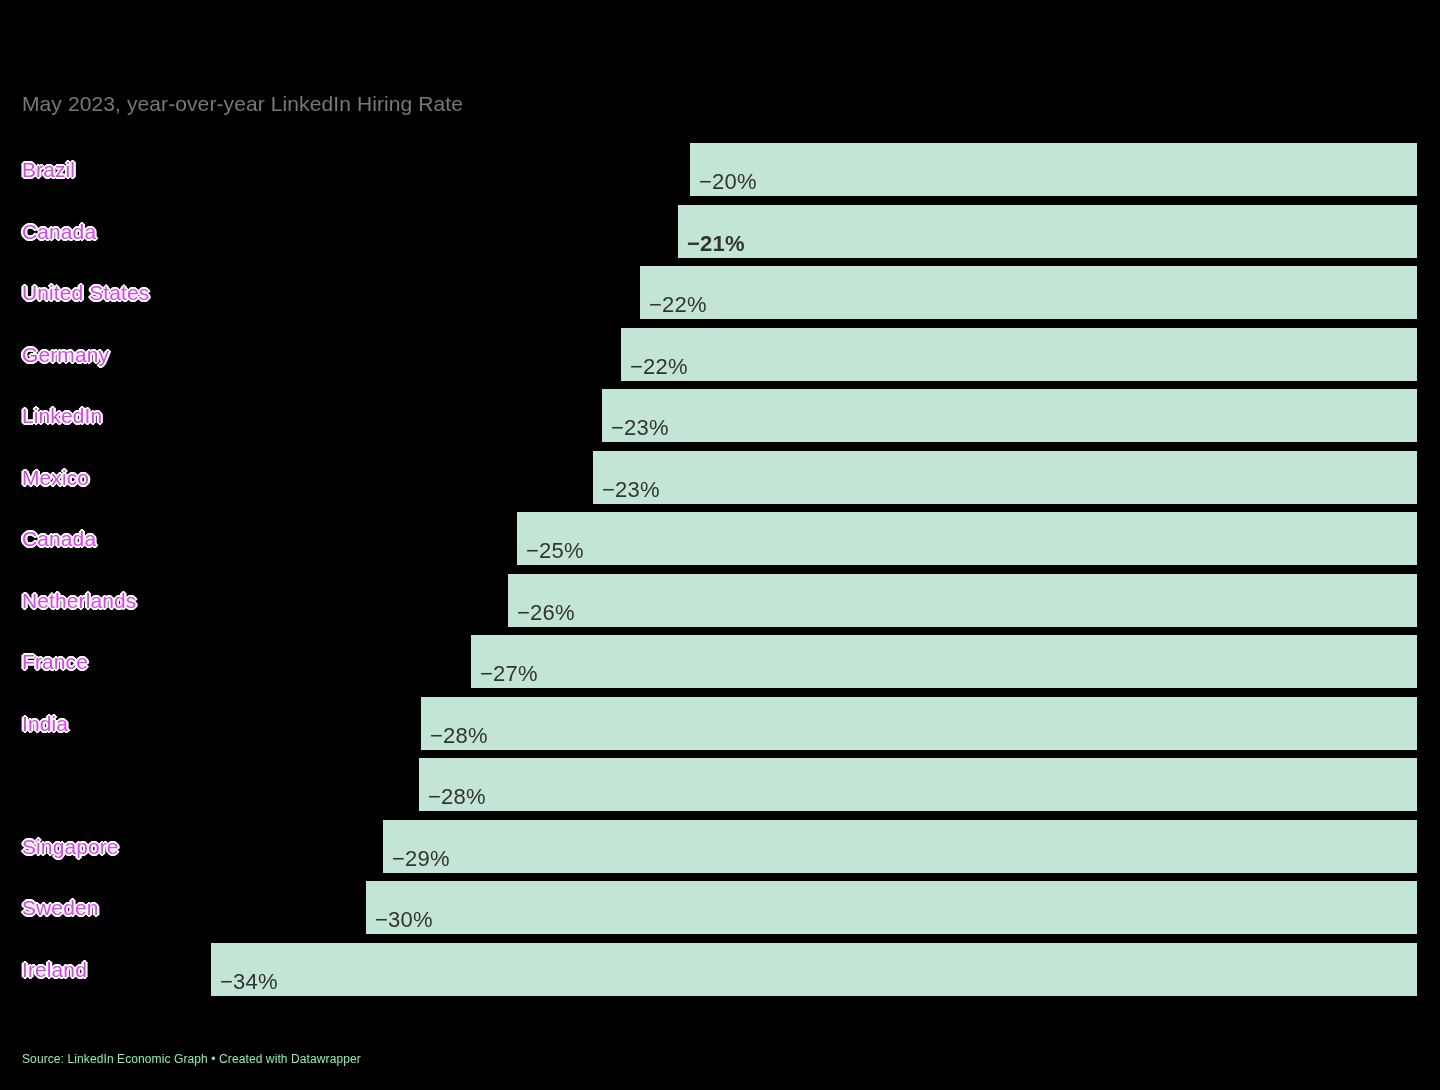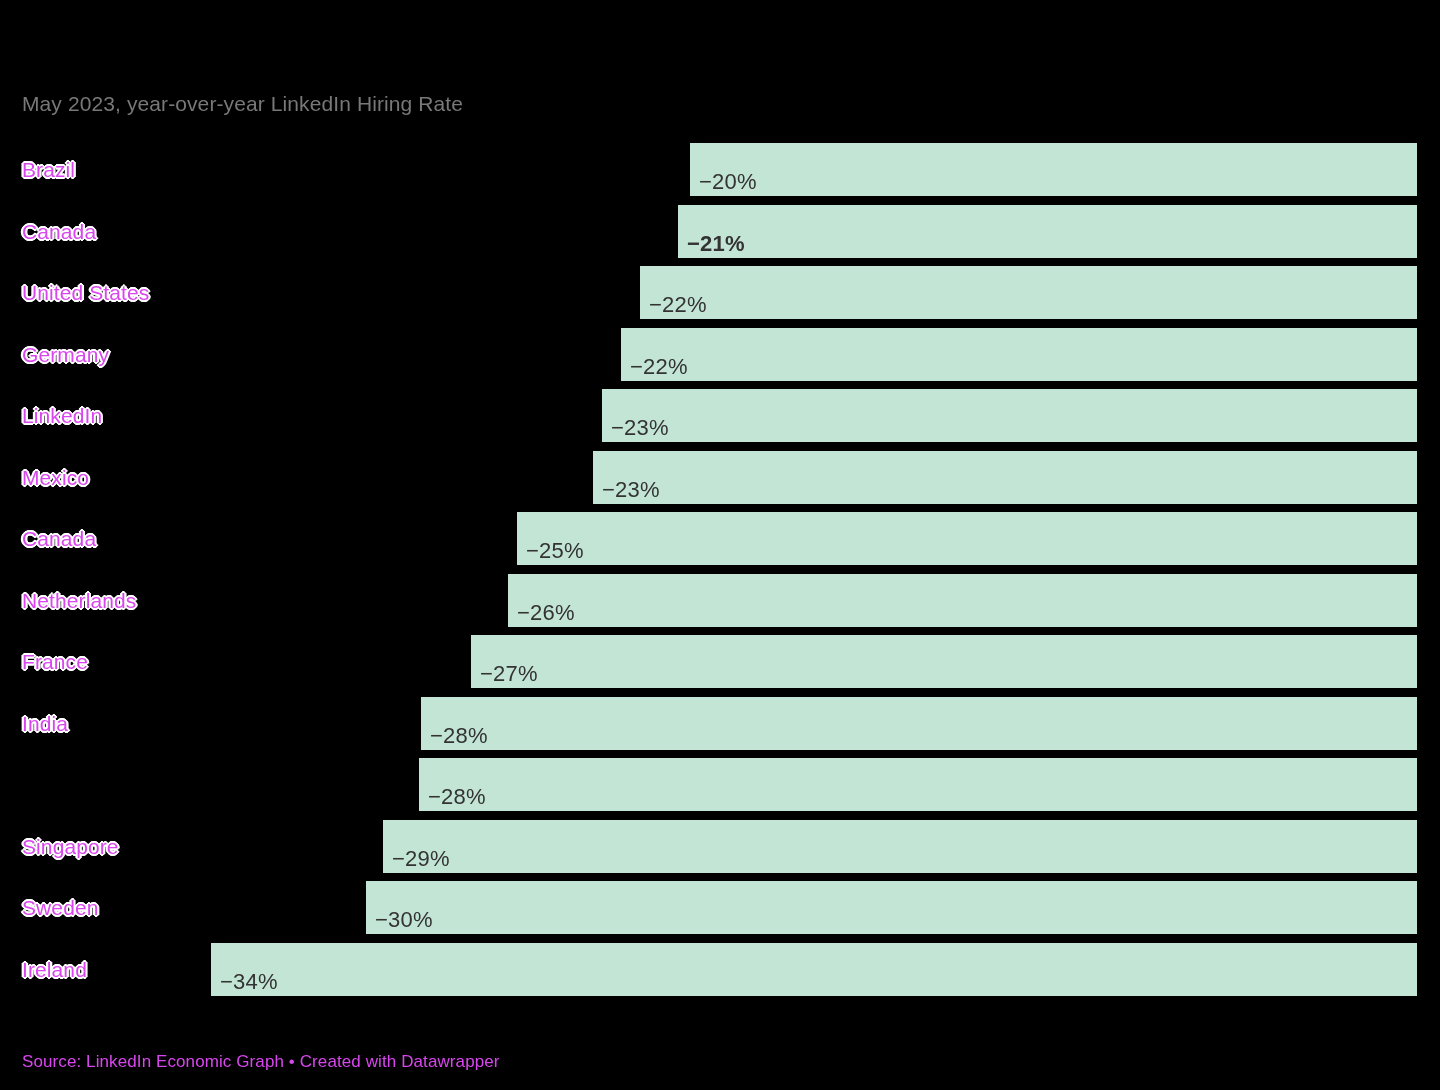--- a/index.html
+++ b/index.html
@@ -86,22 +86,22 @@
        1.2px -1.2px 0 #ffffff, -1.2px -1.2px 0 #ffffff,
        2.2px 0 0 #ffffff, -2.2px 0 0 #ffffff,
        0 2.2px 0 #ffffff, 0 -2.2px 0 #ffffff;
   }
 
   
   .chart-footer {
     position: absolute;
     left: 22px;
     top: 1052px;
-    font-size: 17px;
-    color: #d946ef;
+    font-size: 12px;
+    color: #86efac;
     white-space: nowrap;
     letter-spacing: 0.1px;
   }
 </style>
 </head>
 <body>
 
 <div id="chart-root">
 
   <div class="chart-title">May 2023, year-over-year LinkedIn Hiring Rate</div>

